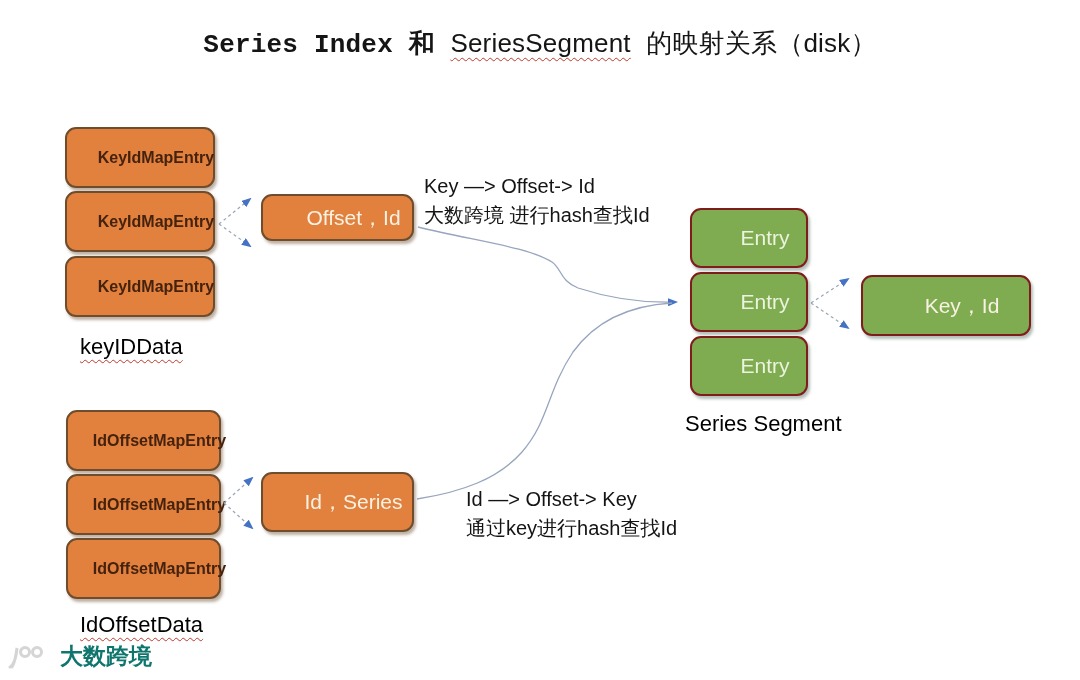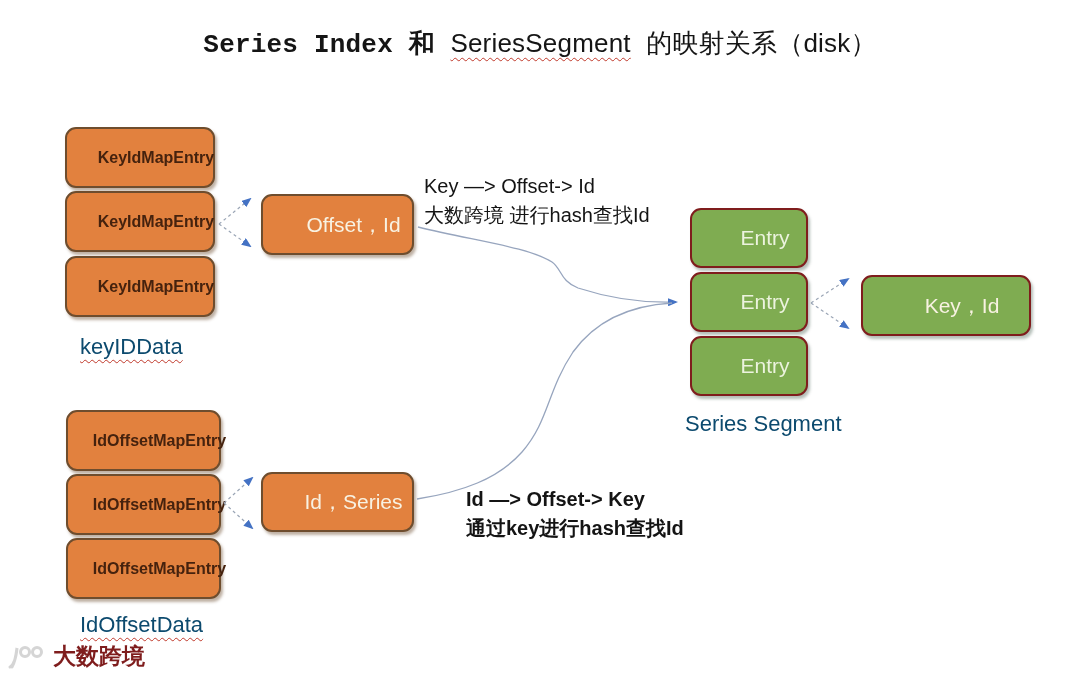--- a/index.html
+++ b/index.html
@@ -28,26 +28,26 @@
     background:#E2813E; border:2px solid #6E4D2E;
     box-shadow:2px 3px 3px rgba(110,80,50,0.45);
   }
   .green {
     background:#7FAC51; border:2px solid #7f1d1d;
     box-shadow:2px 3px 3px rgba(70,95,80,0.40);
   }
   .map-entry-text { color:#45220E; font-weight:bold; font-size:16px; }
   .pair-text  { color:#F8F2E2; font-size:21px; }
   .entry-text { color:#ECF3DE; font-size:21px; }
-  .label { position:absolute; font-size:22px; color:#0c4a6e; z-index:2; }
+  .label { position:absolute; font-size:22px; color:#000000; z-index:2; }
   .anno { position:absolute; font-size:20px; color:#141414; line-height:29px; z-index:2; white-space:nowrap; }
   .overlay { position:absolute; left:0; top:0; width:1080px; height:680px; z-index:3; pointer-events:none; }
   .watermark {
     position:absolute; left:6px; top:641px; display:flex; align-items:center;
-    gap:9px; color:#7f1d1d; font-weight:bold; font-size:23px; z-index:2;
+    gap:16px; color:#0f766e; font-weight:bold; font-size:23px; z-index:2;
   }
 </style>
 </head>
 <body>
 
 <div class="canvas">
 
   <div class="title">
     <span class="b">Series Index 和</span>
     <span class="wavy">SeriesSegment</span>
@@ -58,21 +58,21 @@
     <span class="map-entry-text">KeyIdMapEntry</span>
   </div>
   <div class="box orange" style="left:65px; top:191px; width:150px; height:61px;">
     <span class="map-entry-text">KeyIdMapEntry</span>
   </div>
   <div class="box orange" style="left:65px; top:256px; width:150px; height:61px;">
     <span class="map-entry-text">KeyIdMapEntry</span>
   </div>
   <div class="label wavy" style="left:80px; top:334px;">keyIDData</div>
 
-  <div class="box orange" style="left:261px; top:194px; width:153px; height:61px;">
+  <div class="box orange" style="left:261px; top:194px; width:153px; height:47px;">
     <span class="pair-text">Offset，Id</span>
   </div>
 
   <div class="anno" style="left:424px; top:172px;">
     <div>Key —&gt; Offset-&gt; Id</div>
     <div>大数跨境 进行hash查找Id</div>
   </div>
 
   <div class="box green" style="left:690px; top:208px; width:118px; height:60px;">
     <span class="entry-text">Entry</span>
@@ -97,21 +97,21 @@
   </div>
   <div class="box orange" style="left:66px; top:538px; width:155px; height:61px;">
     <span class="map-entry-text">IdOffsetMapEntry</span>
   </div>
   <div class="label wavy" style="left:80px; top:612px;">IdOffsetData</div>
 
   <div class="box orange" style="left:261px; top:472px; width:153px; height:60px;">
     <span class="pair-text">Id，Series</span>
   </div>
 
-  <div class="anno" style="left:466px; top:485px;font-weight:bold;">
+  <div class="anno" style="left:466px; top:485px;">
     <div>Id —&gt; Offset-&gt; Key</div>
     <div>通过key进行hash查找Id</div>
   </div>
 
   <svg class="overlay" viewBox="0 0 1080 680">
     <defs>
       <marker id="ah" viewBox="0 0 10 8" refX="8" refY="4" markerWidth="10" markerHeight="8" markerUnits="userSpaceOnUse" orient="auto">
         <path d="M0,0 L10,4 L0,8 Z" fill="#4472C4"></path>
       </marker>
     </defs>

